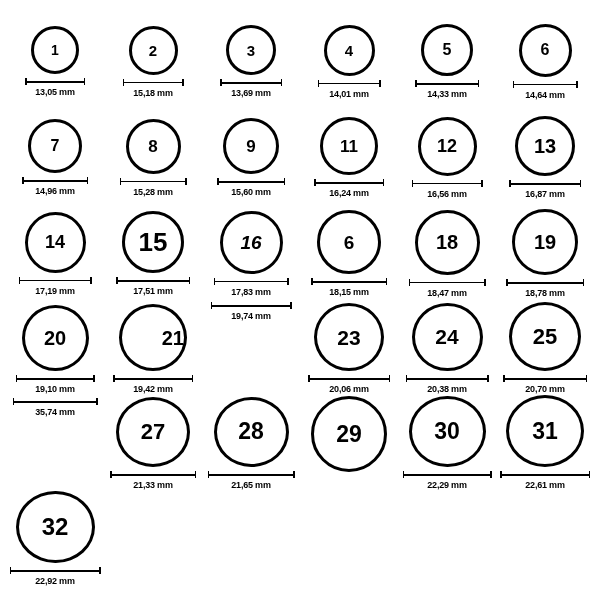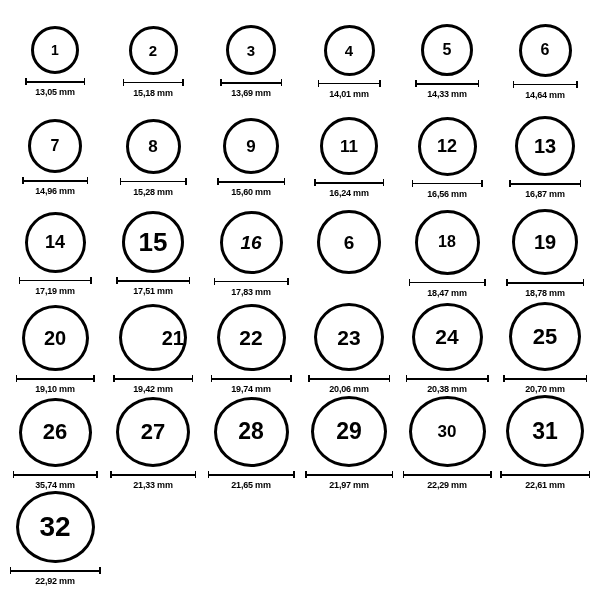--- a/index.html
+++ b/index.html
@@ -282,24 +282,32 @@
             <span class="tick left"></span>
             <span class="tick right"></span>
           </div>
           <div class="dim-text">17,83 mm</div>
         </div>
       </div>
       <div class="cell">
         <div class="ring" style="width: 64px; height: 64px; margin-top: 8px;">
           <span class="ring-label" style="font-size: 19px;">6</span>
         </div>
+        <div class="dim">
+          <div class="dim-line" style="width: 76px;">
+            <span class="bar"></span>
+            <span class="tick left"></span>
+            <span class="tick right"></span>
+          </div>
+          <div class="dim-text">18,15 mm</div>
+        </div>
       </div>
       <div class="cell">
         <div class="ring" style="width: 65px; height: 65px; margin-top: 7.5px;">
-          <span class="ring-label" style="font-size: 16px;">18</span>
+          <span class="ring-label" style="font-size: 20px;">18</span>
         </div>
         <div class="dim">
           <div class="dim-line" style="width: 77px;">
             <span class="bar"></span>
             <span class="tick left"></span>
             <span class="tick right"></span>
           </div>
           <div class="dim-text">18,47 mm</div>
         </div>
       </div>
@@ -336,23 +344,20 @@
         <div class="dim">
           <div class="dim-line" style="width: 80px;">
             <span class="bar"></span>
             <span class="tick left"></span>
             <span class="tick right"></span>
           </div>
           <div class="dim-text">19,42 mm</div>
         </div>
       </div>
       <div class="cell">
-        <div class="ring" style="width: 69px; height: 69px; margin-top: 5.5px;">
-          <span class="ring-label" style="font-size: 21px;">22</span>
-        </div>
         <div class="dim">
           <div class="dim-line" style="width: 81px;">
             <span class="bar"></span>
             <span class="tick left"></span>
             <span class="tick right"></span>
           </div>
           <div class="dim-text">19,74 mm</div>
         </div>
       </div>
       <div class="cell">
@@ -388,23 +393,20 @@
         <div class="dim">
           <div class="dim-line" style="width: 84px;">
             <span class="bar"></span>
             <span class="tick left"></span>
             <span class="tick right"></span>
           </div>
           <div class="dim-text">20,70 mm</div>
         </div>
       </div>
       <div class="cell">
-        <div class="ring" style="width: 73px; height: 73px; margin-top: 3.5px;">
-          <span class="ring-label" style="font-size: 22px;">26</span>
-        </div>
         <div class="dim">
           <div class="dim-line" style="width: 85px;">
             <span class="bar"></span>
             <span class="tick left"></span>
             <span class="tick right"></span>
           </div>
           <div class="dim-text">35,74 mm</div>
         </div>
       </div>
       <div class="cell">
@@ -430,32 +432,24 @@
             <span class="tick left"></span>
             <span class="tick right"></span>
           </div>
           <div class="dim-text">21,65 mm</div>
         </div>
       </div>
       <div class="cell">
         <div class="ring" style="width: 76px; height: 76px; margin-top: 2px;">
           <span class="ring-label" style="font-size: 23px;">29</span>
         </div>
-        <div class="dim">
-          <div class="dim-line" style="width: 88px;">
-            <span class="bar"></span>
-            <span class="tick left"></span>
-            <span class="tick right"></span>
-          </div>
-          <div class="dim-text">21,97 mm</div>
-        </div>
       </div>
       <div class="cell">
         <div class="ring" style="width: 77px; height: 77px; margin-top: 1.5px;">
-          <span class="ring-label" style="font-size: 17px;">30</span>
+          <span class="ring-label" style="font-size: 23px;">30</span>
         </div>
         <div class="dim">
           <div class="dim-line" style="width: 89px;">
             <span class="bar"></span>
             <span class="tick left"></span>
             <span class="tick right"></span>
           </div>
           <div class="dim-text">22,29 mm</div>
         </div>
       </div>
@@ -467,21 +461,21 @@
           <div class="dim-line" style="width: 90px;">
             <span class="bar"></span>
             <span class="tick left"></span>
             <span class="tick right"></span>
           </div>
           <div class="dim-text">22,61 mm</div>
         </div>
       </div>
       <div class="cell">
         <div class="ring" style="width: 79px; height: 79px; margin-top: 0.5px;">
-          <span class="ring-label" style="font-size: 28px;">32</span>
+          <span class="ring-label" style="font-size: 24px;">32</span>
         </div>
         <div class="dim">
           <div class="dim-line" style="width: 91px;">
             <span class="bar"></span>
             <span class="tick left"></span>
             <span class="tick right"></span>
           </div>
           <div class="dim-text">22,92 mm</div>
         </div>
       </div>

